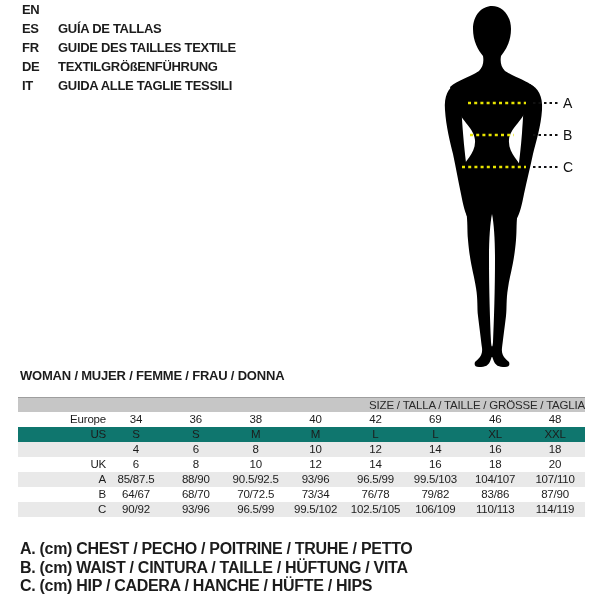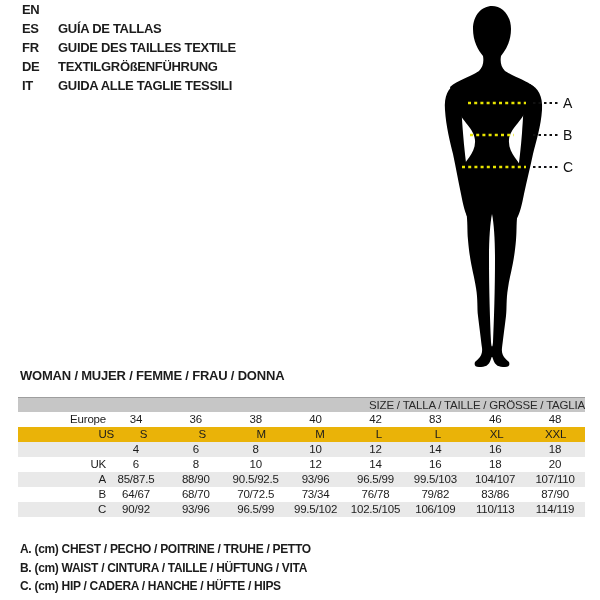--- a/index.html
+++ b/index.html
@@ -22,21 +22,21 @@
   .size-table { position:absolute; left:18px; top:397px; width:567px; font-size:11.5px; letter-spacing:-0.2px; }
   .size-table-header {
     height:15px; line-height:15px; padding-left:4px; background:#c6c6c6;
     border-top:1px solid #9e9e9e; color:#2a2a2a; font-weight:500;text-align:right;
   }
   .trow { display:grid; grid-template-columns:88px repeat(8, 1fr); height:15px; line-height:15px; }
   .tcell { text-align:center; overflow:hidden; white-space:nowrap; }
   .tcell.label { text-align:right; padding-left:4px; }
   
   .legend { position:absolute; left:20px; top:540px; }
-  .legend-line { font-size:12px; font-weight:bold; line-height:18.5px; letter-spacing:-0.3px; }
+  .legend-line { font-size:16px; font-weight:bold; line-height:18.5px; letter-spacing:-0.3px; }
 </style>
 </head>
 <body>
 
 <div class="page">
 
   <div class="lang-list">
     <div class="lang-row">
       <span class="lang-code">EN</span>
     </div>
@@ -148,25 +148,25 @@
   <div class="size-table">
     <div class="size-table-header" style="background: rgb(198, 198, 198);">SIZE / TALLA / TAILLE / GRÖSSE / TAGLIA</div>
     <div id="table-rows">
         <div class="trow">
           <div class="tcell label">Europe</div>
           <div class="tcell">34</div>
           <div class="tcell">36</div>
           <div class="tcell">38</div>
           <div class="tcell">40</div>
           <div class="tcell">42</div>
-          <div class="tcell">83</div>
+          <div class="tcell">69</div>
           <div class="tcell">46</div>
           <div class="tcell">48</div>
         </div>
-        <div class="trow" style="background: #eab308; padding-left: 8px;">
+        <div class="trow" style="background: #0f766e;">
           <div class="tcell label">US</div>
           <div class="tcell">S</div>
           <div class="tcell">S</div>
           <div class="tcell">M</div>
           <div class="tcell">M</div>
           <div class="tcell">L</div>
           <div class="tcell">L</div>
           <div class="tcell">XL</div>
           <div class="tcell">XXL</div>
         </div>

